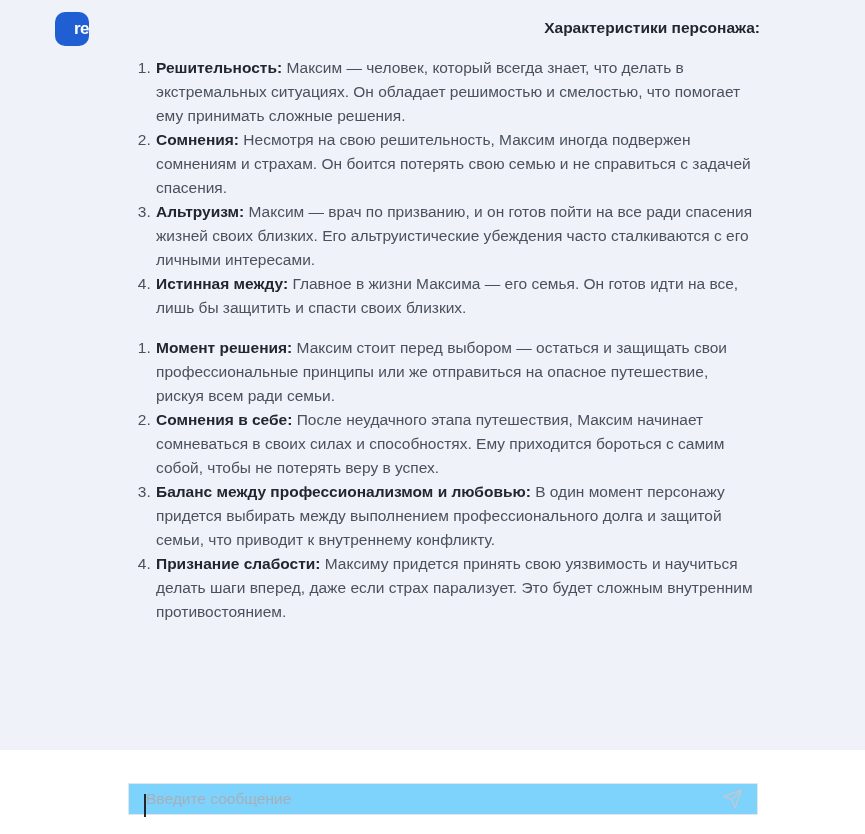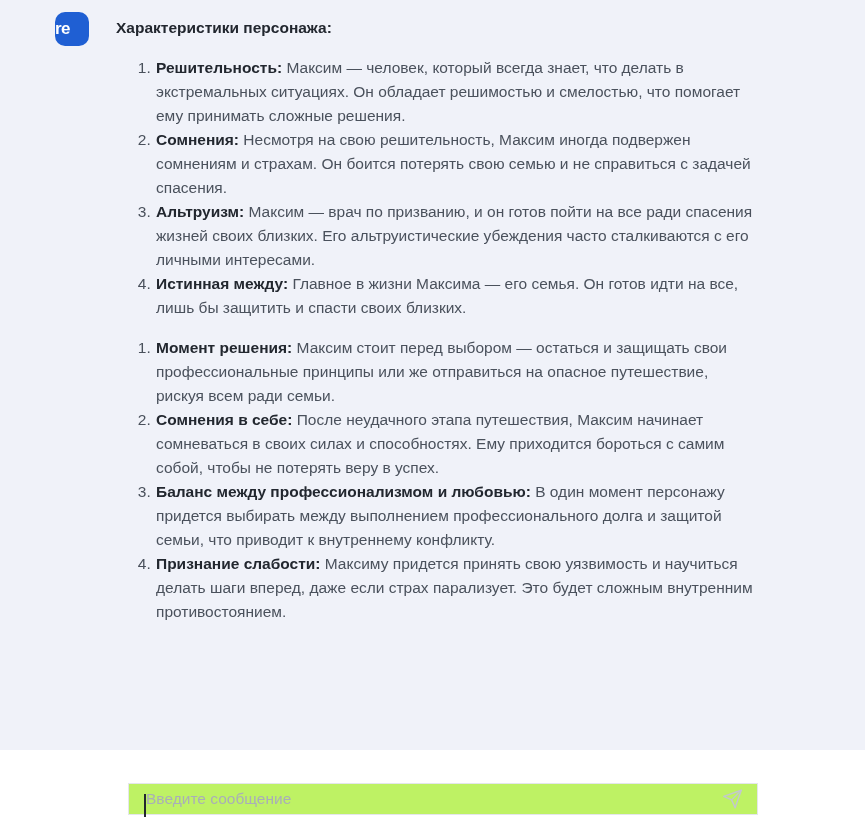--- a/index.html
+++ b/index.html
@@ -23,50 +23,50 @@
     position: absolute;
     left: 55px; top: 12px;
     width: 34px; height: 34px;
     background: #1f5fd3;
     border-radius: 10px;
     color: #ffffff;
     font-weight: bold;
     font-size: 17px;
     display: flex;
     align-items: center;
-    justify-content: flex-start;
+    justify-content: flex-end;
     letter-spacing: -0.5px;
   }
   .content {
     font-size: 15.5px;
     line-height: 24px;
   }
   .content strong, .heading {
     color: #22272f;
     font-weight: bold;
   }
   .name-line { margin: 0 0 24px 0; }
-  .heading { margin: 0 0 16px 0; }
+  .heading { margin: 0 0 16px 0; text-align: right; }
   .heading-2 { margin-top: 36px; margin-bottom: 18px; }
   ol {
     margin: 0 0 16px 0;
     padding: 0 0 0 39px;
   }
   ol li { padding-left: 1px; }
   .composer-bar {
     position: absolute;
     left: 0; top: 750px;
     width: 865px; height: 84px;
     background: #ffffff;
   }
   .input-wrap {
     position: absolute;
     left: 128px; top: 33px;
     width: 630px; height: 32px;
-    background: #bef264;
+    background: #7dd3fc;
     border: 1px solid #e4e6eb;
     border-radius: 0;
   }
   .input-wrap input {
     width: 100%; height: 100%;
     border: none; outline: none;
     background: transparent;
     border-radius: 10px;
     padding: 0 48px 0 17px;
     font-family: "Liberation Sans", "DejaVu Sans", sans-serif;

